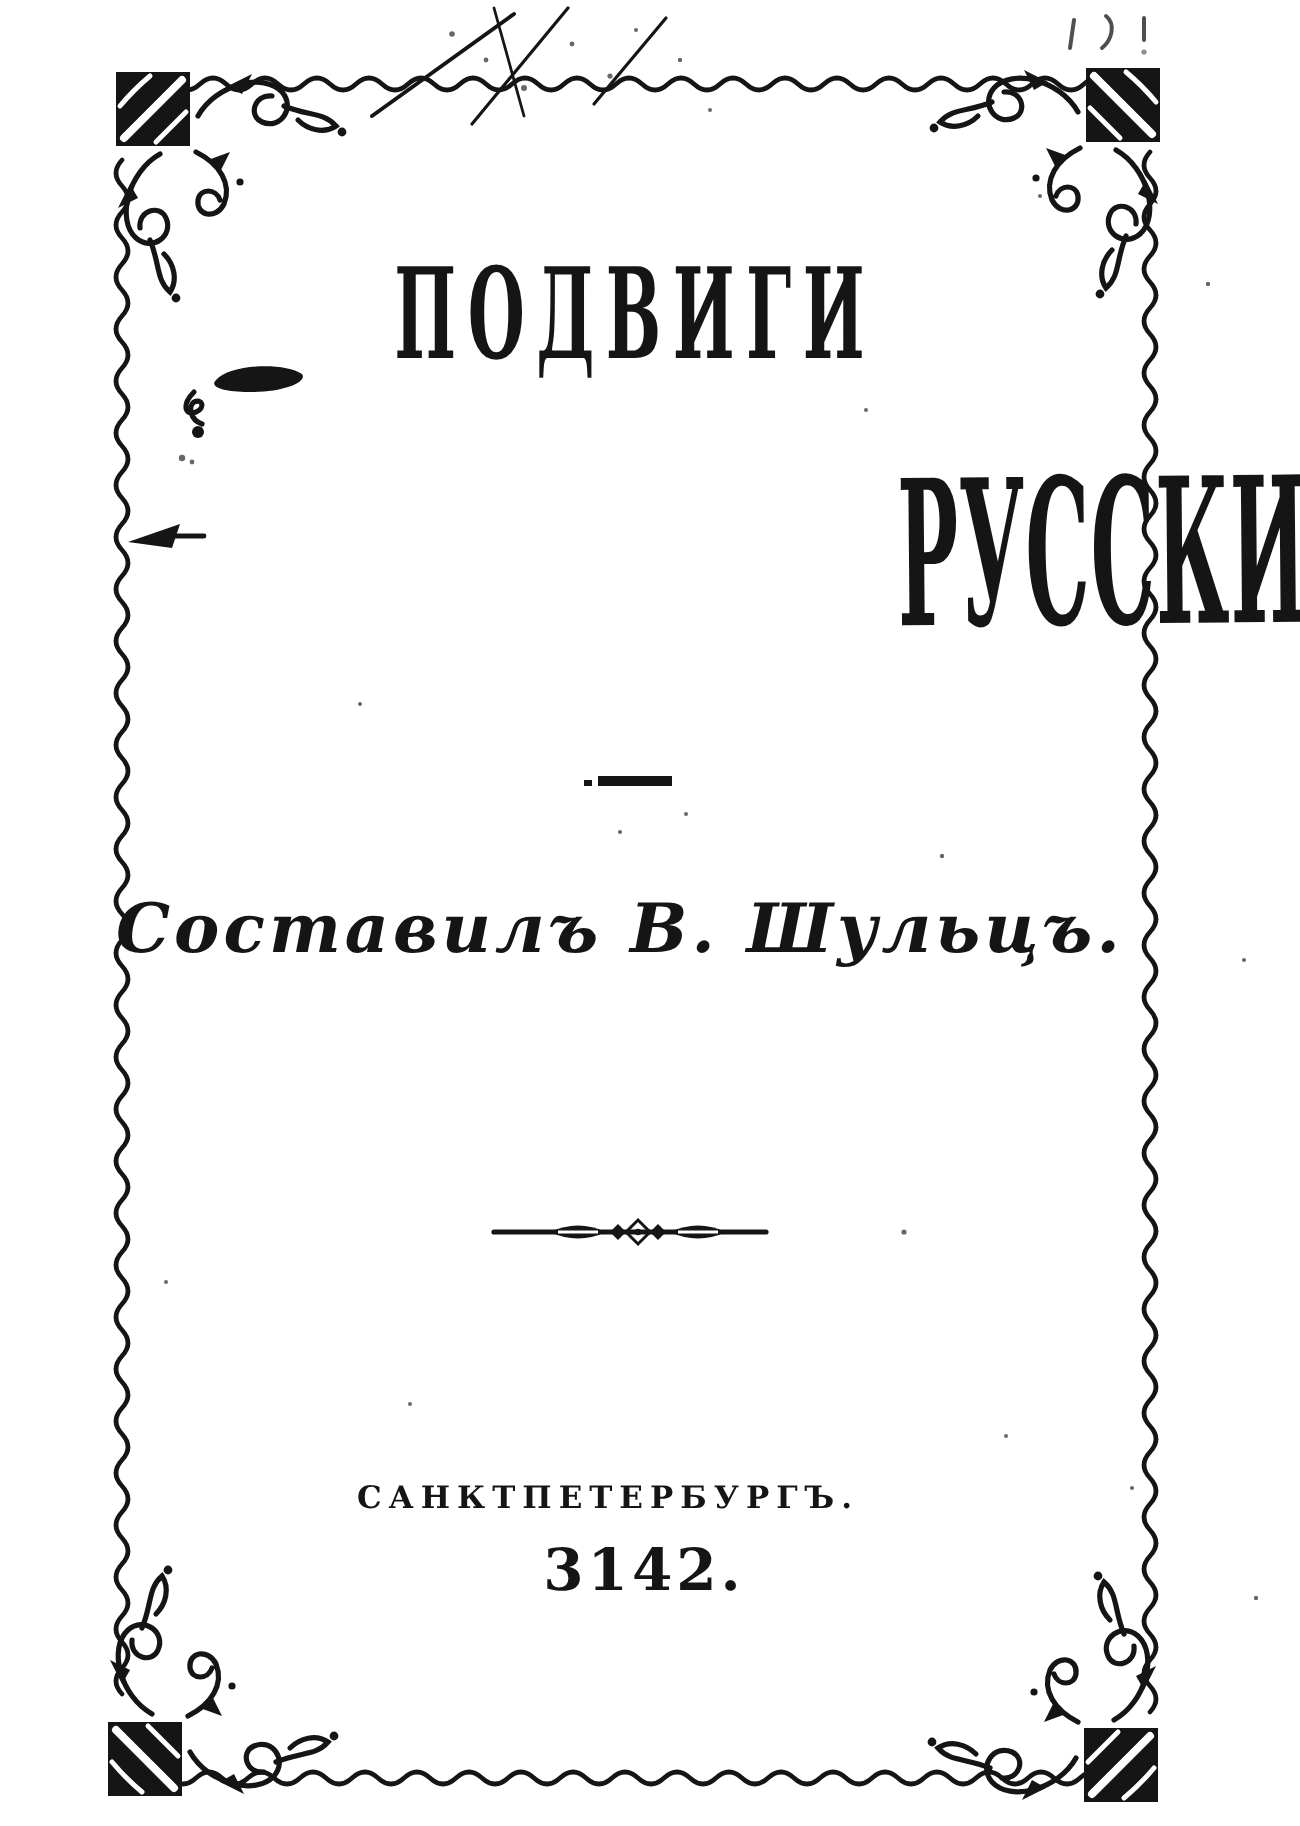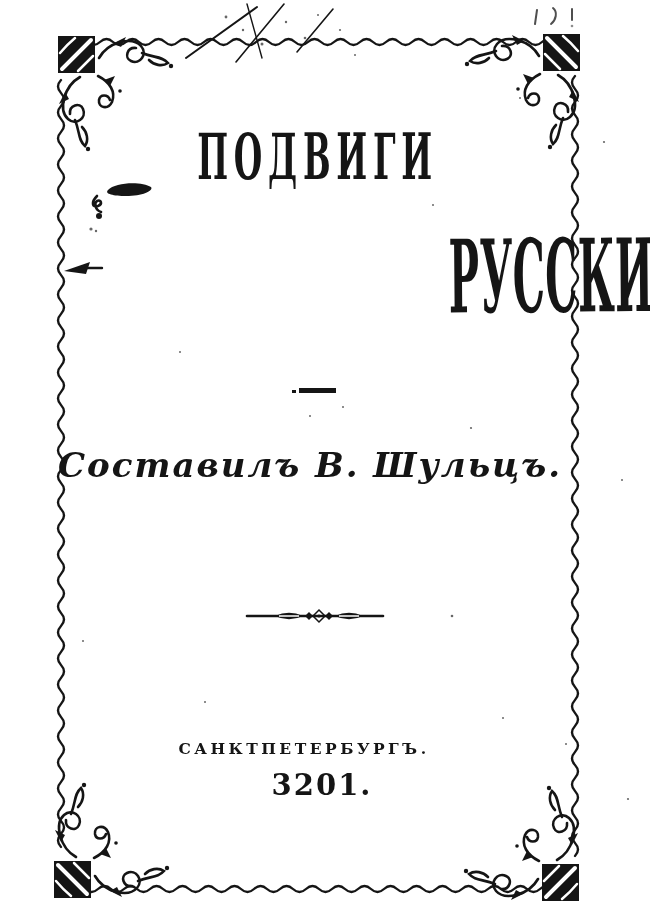--- a/index.html
+++ b/index.html
@@ -145,15 +145,15 @@
     <path d="M34 11 H54" stroke="#ffffff" stroke-width="1.5" fill="none"></path>
     <path d="M60 11 L64 7 L68 11 L64 15 Z" class="ink-fill"></path>
     <path d="M68 11 L74 5 L80 11 L74 17 Z" fill="none" stroke="#151515" stroke-width="1.5"></path>
     <circle cx="74" cy="11" r="1.6" class="ink-fill"></circle>
     <path d="M80 11 L84 7 L88 11 L84 15 Z" class="ink-fill"></path>
     <path d="M90 11 Q104 4.5 118 11 Q104 17.5 90 11 Z" class="ink-fill"></path>
     <path d="M94 11 H114" stroke="#ffffff" stroke-width="1.5" fill="none"></path>
   </svg>
 
   <div class="abs city">САНКТПЕТЕРБУРГЪ.</div>
-  <div class="abs year">3201.</div>
+  <div class="abs year">3142.</div>
 
 </div>
 
 </body></html>

